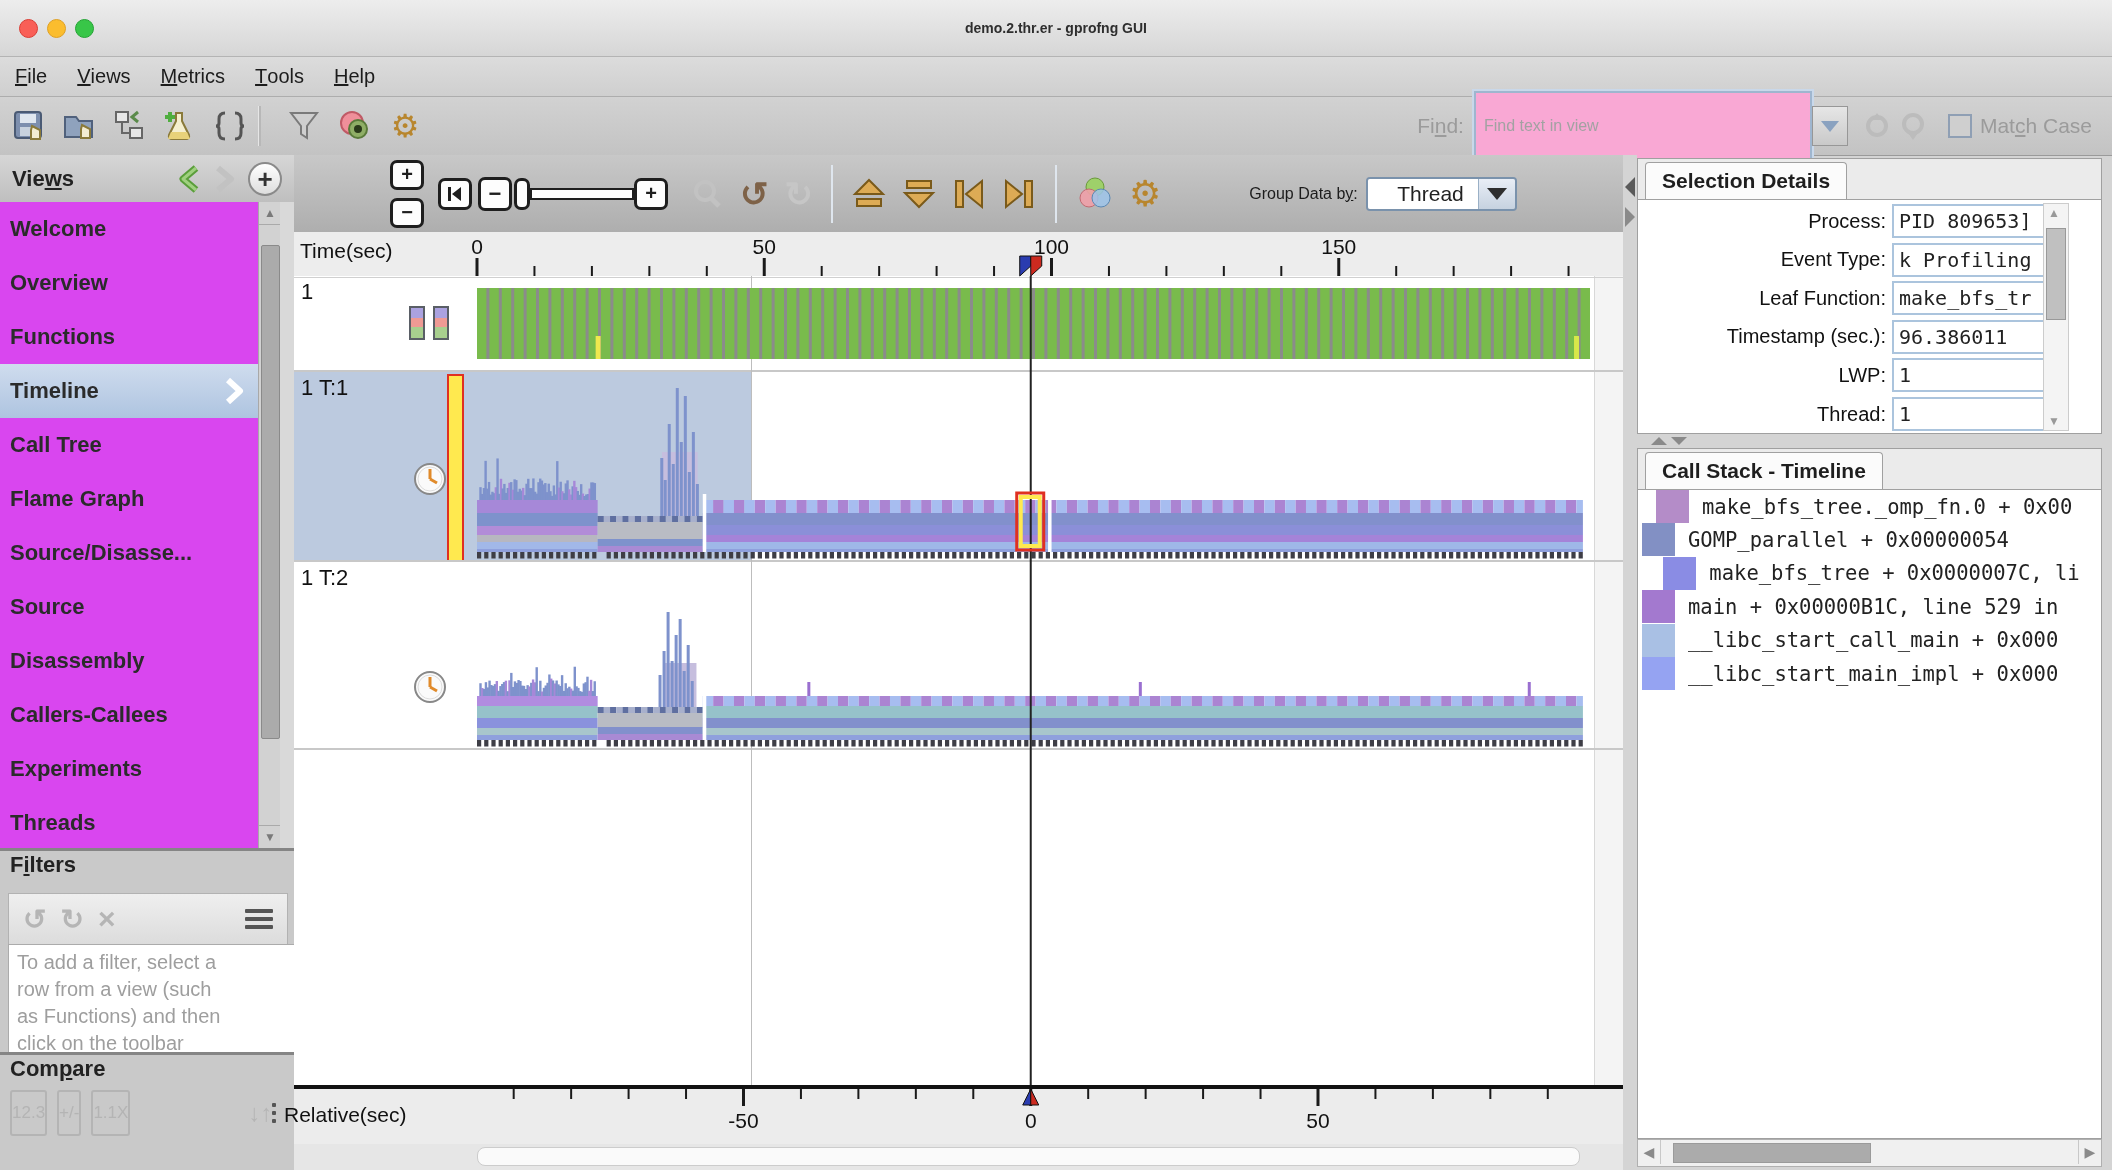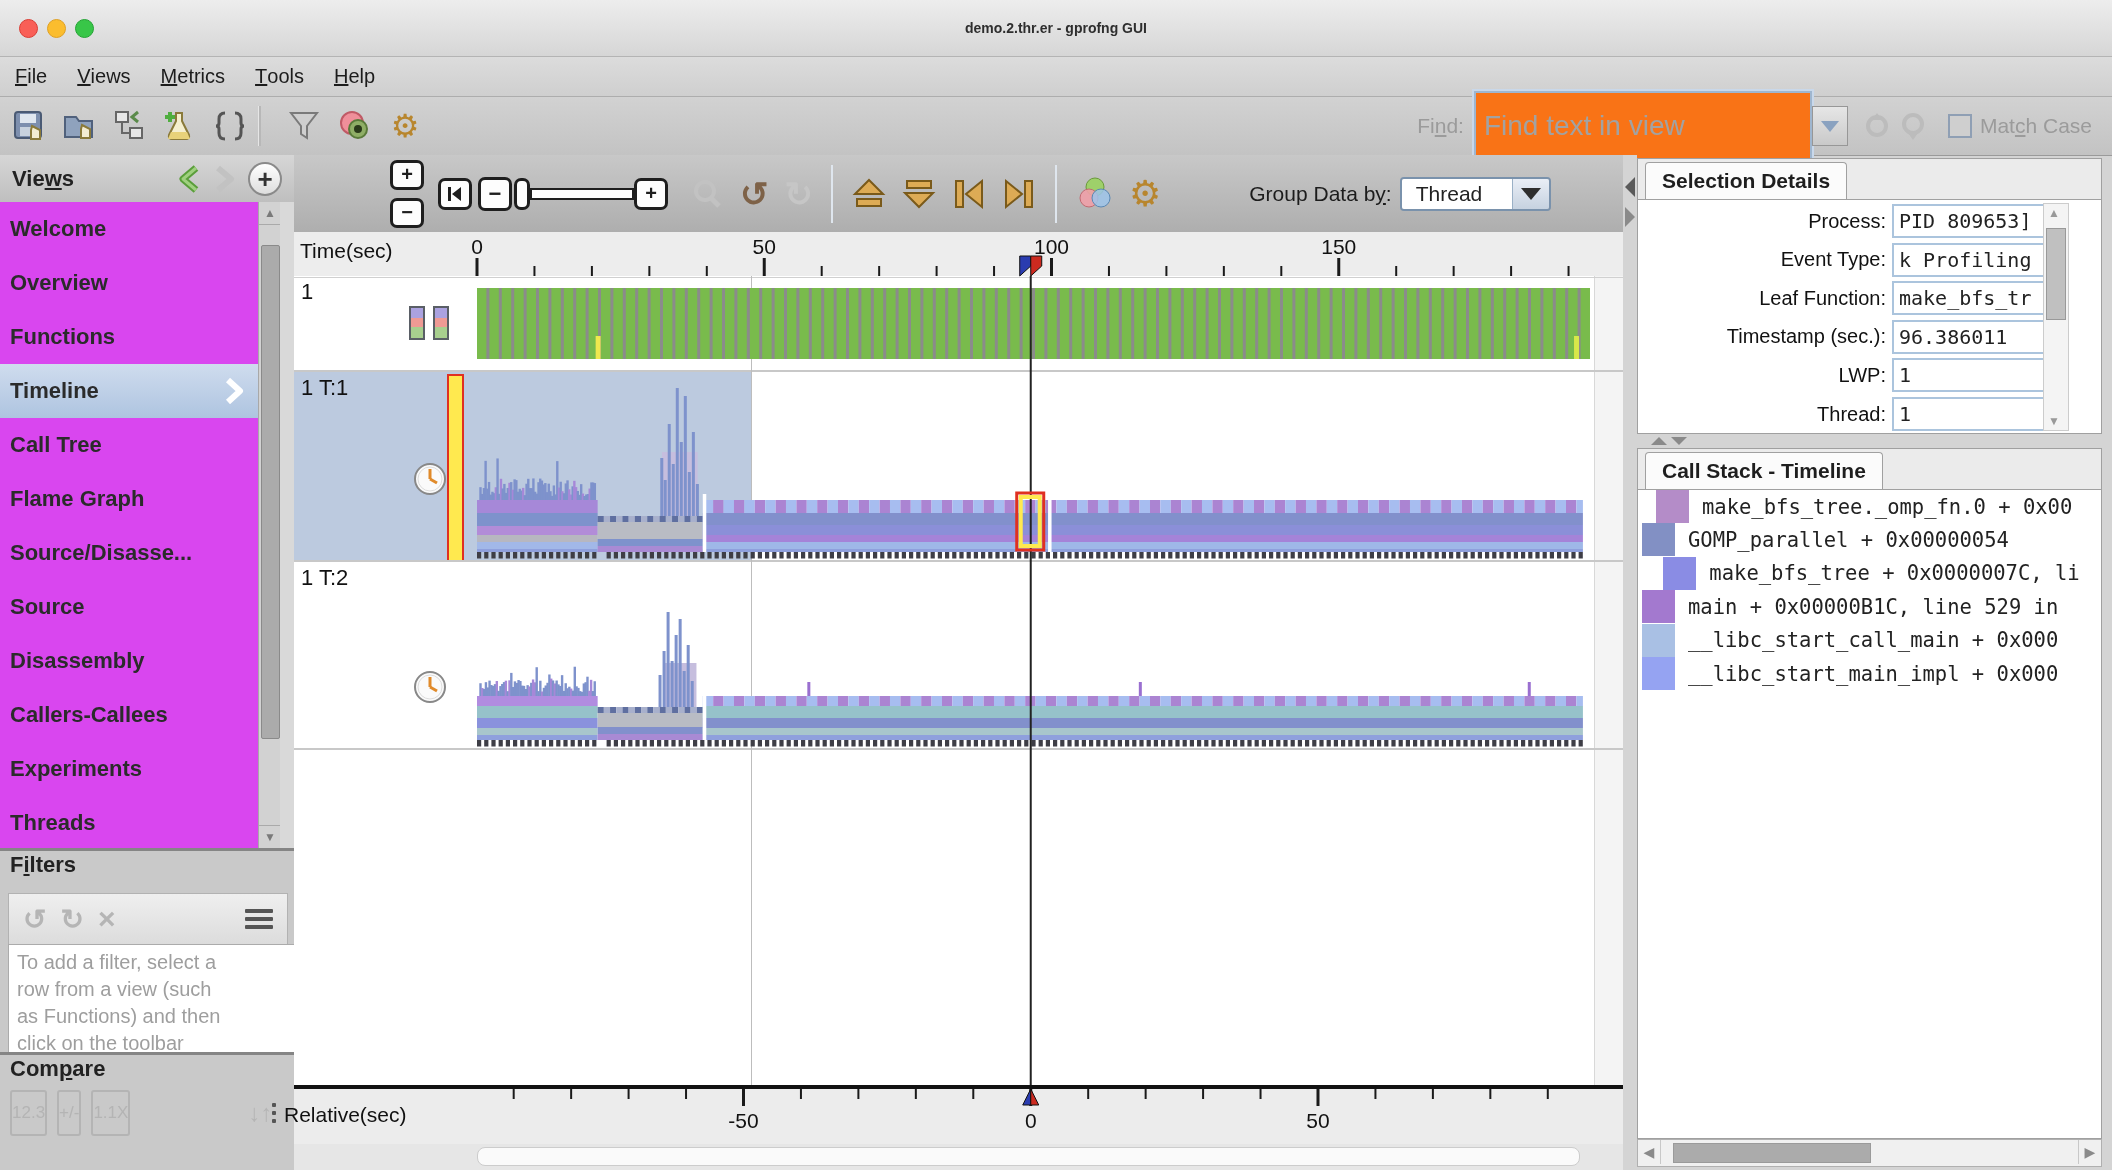--- a/index.html
+++ b/index.html
@@ -14,22 +14,22 @@
              font-weight:bold;font-size:14px;color:#2e2e2e;}
   .menubar{left:0;top:57px;width:2112px;height:39px;background:linear-gradient(#dcdcdc,#cfcfcf);
            border-bottom:1px solid #adadad;display:flex;align-items:center;}
   .menu-item{padding:0 15px;font-size:20px;color:#1c1c1c;height:39px;display:flex;align-items:center;}
   .toolbar{left:0;top:97px;width:2112px;height:58px;background:linear-gradient(#d2d2d2,#c3c3c3);
            border-bottom:1px solid #9a9a9a;display:flex;align-items:center;}
   .tb-sep{width:2px;height:40px;background:#b8b8b8;border-left:1px solid #e6e6e6;margin:0 14px 0 8px;}
   .tb-icon{width:40px;height:40px;margin-left:10px;display:flex;align-items:center;justify-content:center;}
   .find-zone{position:absolute;right:20px;top:97px;height:58px;display:flex;align-items:center;}
   .dim{color:#9b9b9b;}
-  .find-input{width:318px;height:34px;border:2px solid #9fb6cf;outline:2px solid #c9d8ea;background:#f97316;
-              font-size:28px;font-family:"Liberation Sans",sans-serif;padding:16px 8px;color:#222;}
+  .find-input{width:318px;height:34px;border:2px solid #9fb6cf;outline:2px solid #c9d8ea;background:#f9a8d4;
+              font-size:16px;font-family:"Liberation Sans",sans-serif;padding:16px 8px;color:#222;}
   .find-input::placeholder{color:#a2a2a2;}
   .find-dd{width:34px;height:38px;background:linear-gradient(#e6e6e6,#c9c9c9);border:1px solid #979797;
            display:flex;align-items:center;justify-content:center;color:#7c94b4;font-size:16px;}
   .checkbox{width:20px;height:20px;border:2px solid #8f9fb4;background:#cfcfcf;margin:0 8px 0 18px;}
   
   .views-header{left:0;top:155px;width:294px;height:47px;background:linear-gradient(#d6d6d6,#bfbfbf);
                 border-bottom:1px solid #9a9a9a;border-right:1px solid #9a9a9a;display:flex;align-items:center;}
   .views-title{font-weight:bold;font-size:22px;margin-left:12px;color:#222;flex:1;}
   .views-list{left:0;top:202px;width:258px;height:646px;background:#d946ef;}
   .side-item{height:54px;display:flex;align-items:center;padding-left:10px;font-weight:bold;
@@ -335,22 +335,22 @@
       </span>
     <span class="tlt-sep"></span>
     <span>
       <svg width="40" height="40">
           <circle cx="20" cy="13" r="9" fill="#9ed06a" stroke="#6a9a3a"></circle>
           <circle cx="14" cy="24" r="9" fill="#f0a0a8" stroke="#c06a72" fill-opacity="0.9"></circle>
           <circle cx="26" cy="24" r="9" fill="#9ec4ea" stroke="#5a88b4" fill-opacity="0.85"></circle>
         </svg>
       </span>
     <span style="margin-left:14px;font-size:36px;color:#b8862e;">⚙</span>
-    <span style="margin-left:88px;font-size:21px;color:#1c1c1c;">Group Data b<u>y</u>:</span>
-    <span style="margin-left:8px;display:flex;border:2px solid #7a92ac;border-radius:4px;overflow:hidden;">
+    <span style="margin-left:88px;font-size:16px;color:#1c1c1c;">Group Data b<u>y</u>:</span>
+    <span style="margin-left:8px;display:flex;border:2px solid #7a92ac;border-radius:4px;overflow:hidden;text-align:right;">
       <span style="background:#fff;padding:3px 14px;font-size:21px;min-width:82px;">Thread</span>
       <span style="width:36px;background:linear-gradient(#e9eef6,#c6d2e0);display:flex;align-items:center;justify-content:center;border-left:1px solid #9ab0c6;">
           <span class="tri" style="border-left:10px solid transparent;border-right:10px solid transparent;border-top:12px solid #2e2e2e;"></span>
         </span>
     </span>
   </div>
 
   <div class="abs time-axis-bg"></div>
   <div class="abs rows-bg"></div>
   <div class="abs vstrip"></div>

